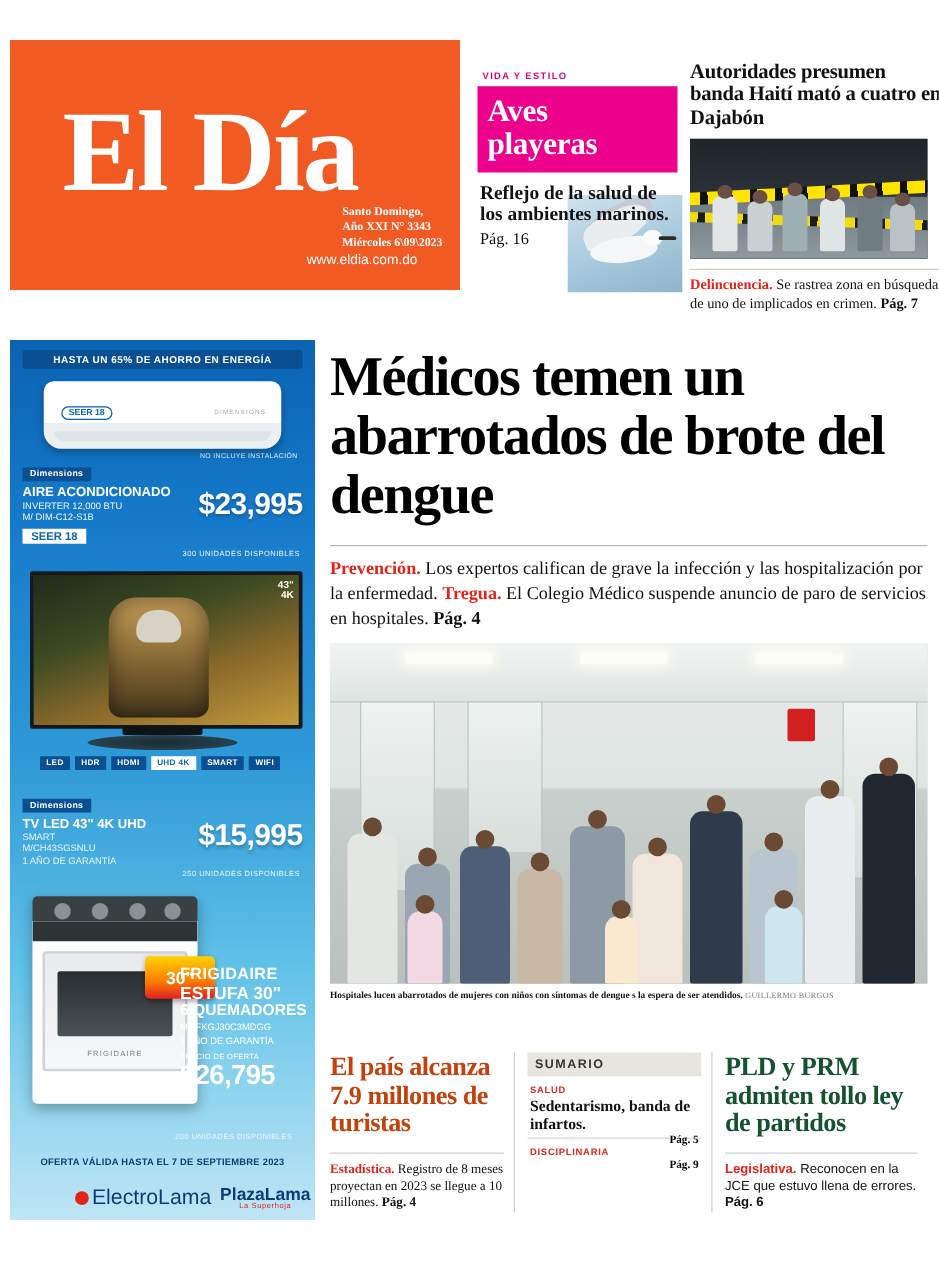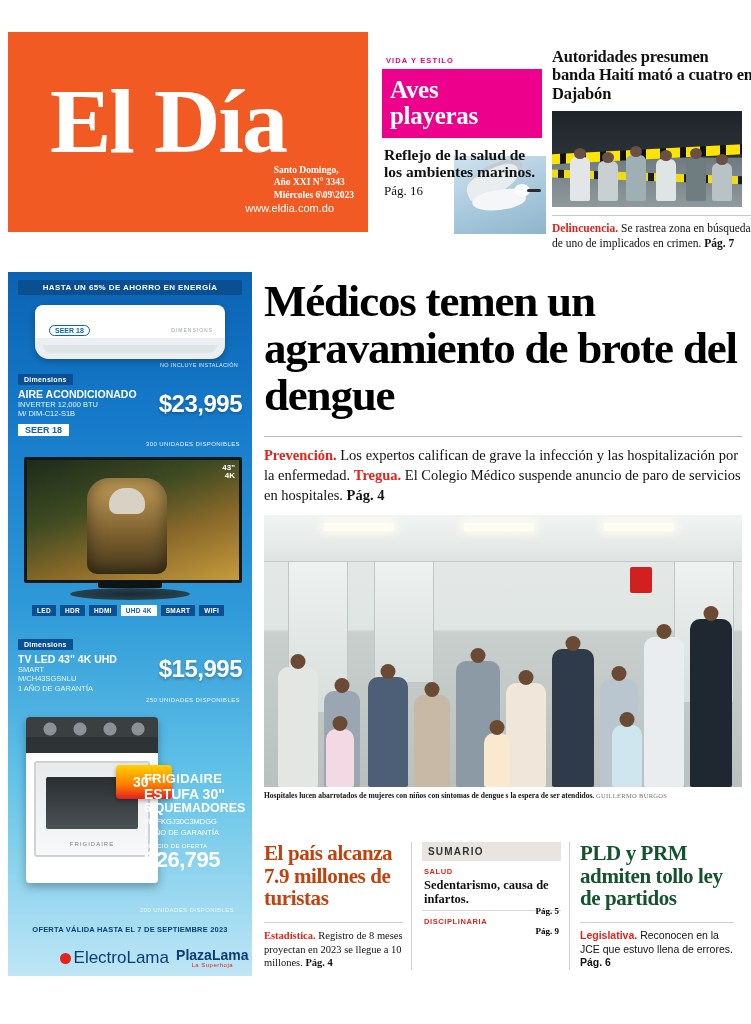--- a/index.html
+++ b/index.html
@@ -879,21 +879,21 @@
         <span class="dot"></span><span>ElectroLama</span>
       </div>
       <div class="logo-plaza">
         <div class="p1">PlazaLama</div>
         <div class="p2">La Superhoja</div>
       </div>
     </div>
   </div>
 
   <div class="main-story">
-    <h1>Médicos temen un agravamiento de brote del dengue</h1>
+    <h1>Médicos temen un abarrotados de brote del dengue</h1>
     <div class="main-rule"></div>
     <div class="main-deck">
       <span class="kicker">Prevención.</span>
       <span>Los expertos califican de grave la infección y las hospitalización por la enfermedad.</span>
       <span class="kicker">Tregua.</span>
       <span>El Colegio Médico suspende anuncio de paro de servicios en hospitales.</span>
       <b>Pág. 4</b>
     </div>
 
     <div class="main-photo">
@@ -936,21 +936,21 @@
         <span class="kicker">Estadística.</span>
         <span>Registro de 8 meses proyectan en 2023 se llegue a 10 millones.</span>
         <span class="pag">Pág. 4</span>
       </p>
     </div>
 
     <div class="b-col b-mid">
       <div class="sumario-head">SUMARIO</div>
       <div class="sum-item">
         <div class="tag">SALUD</div>
-        <div class="txt">Sedentarismo, causa de infartos.</div>
+        <div class="txt">Sedentarismo, banda de infartos.</div>
         <div class="pag">Pág. 5</div>
       </div>
       <div class="sum-item" style="border-bottom:none;">
         <div class="tag">DISCIPLINARIA</div>
         <div class="pag">Pág. 9</div>
       </div>
     </div>
 
     <div class="b-col b-right">
       <h3>PLD y PRM admiten tollo ley de partidos</h3>

